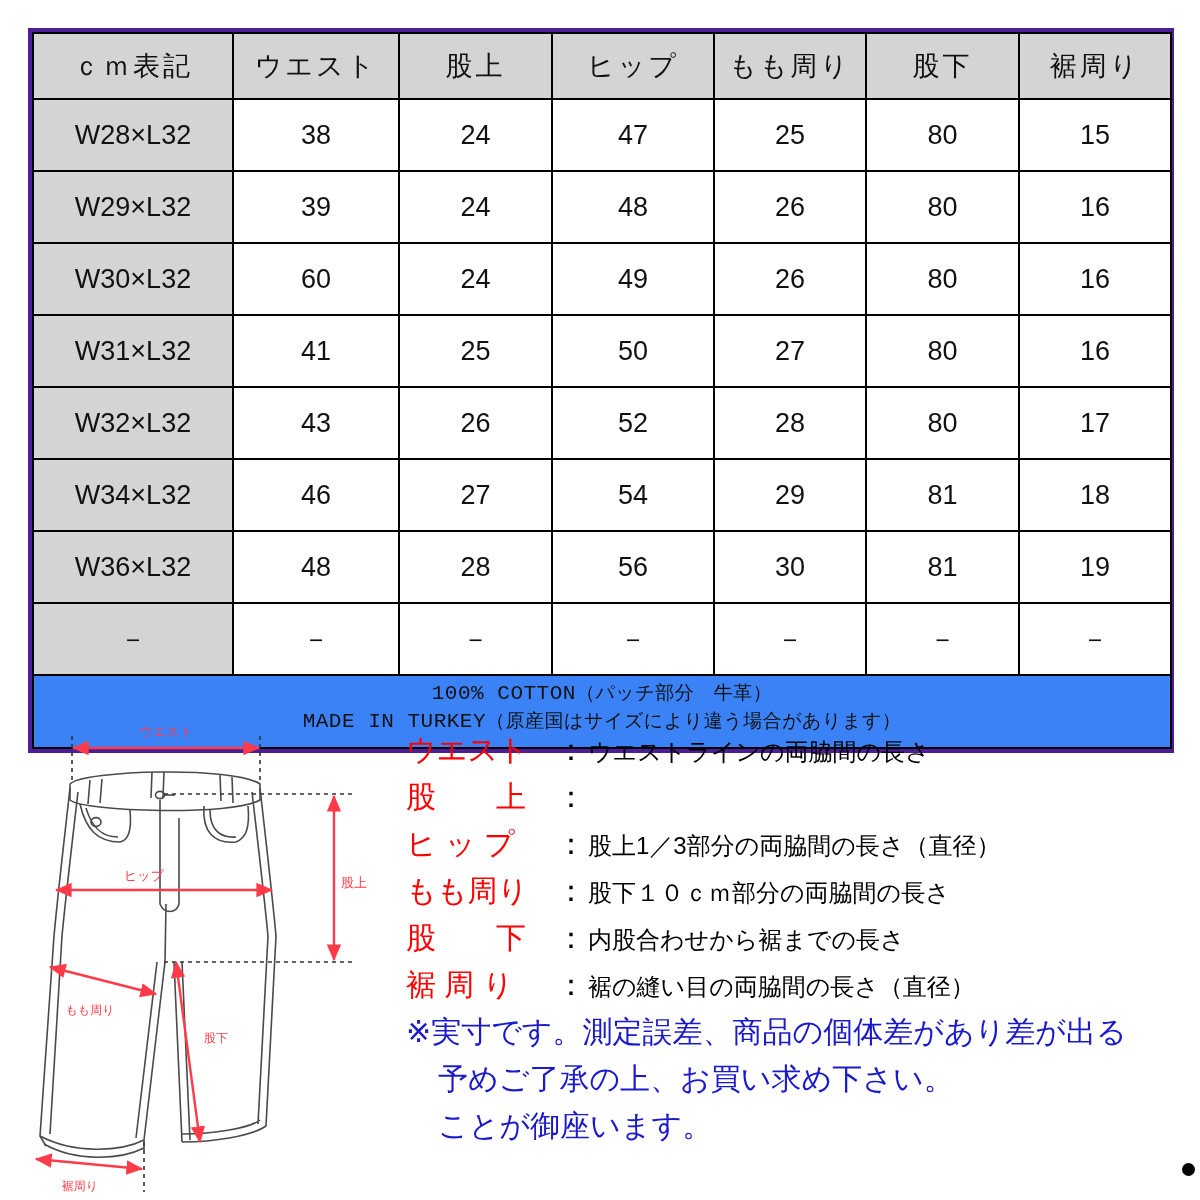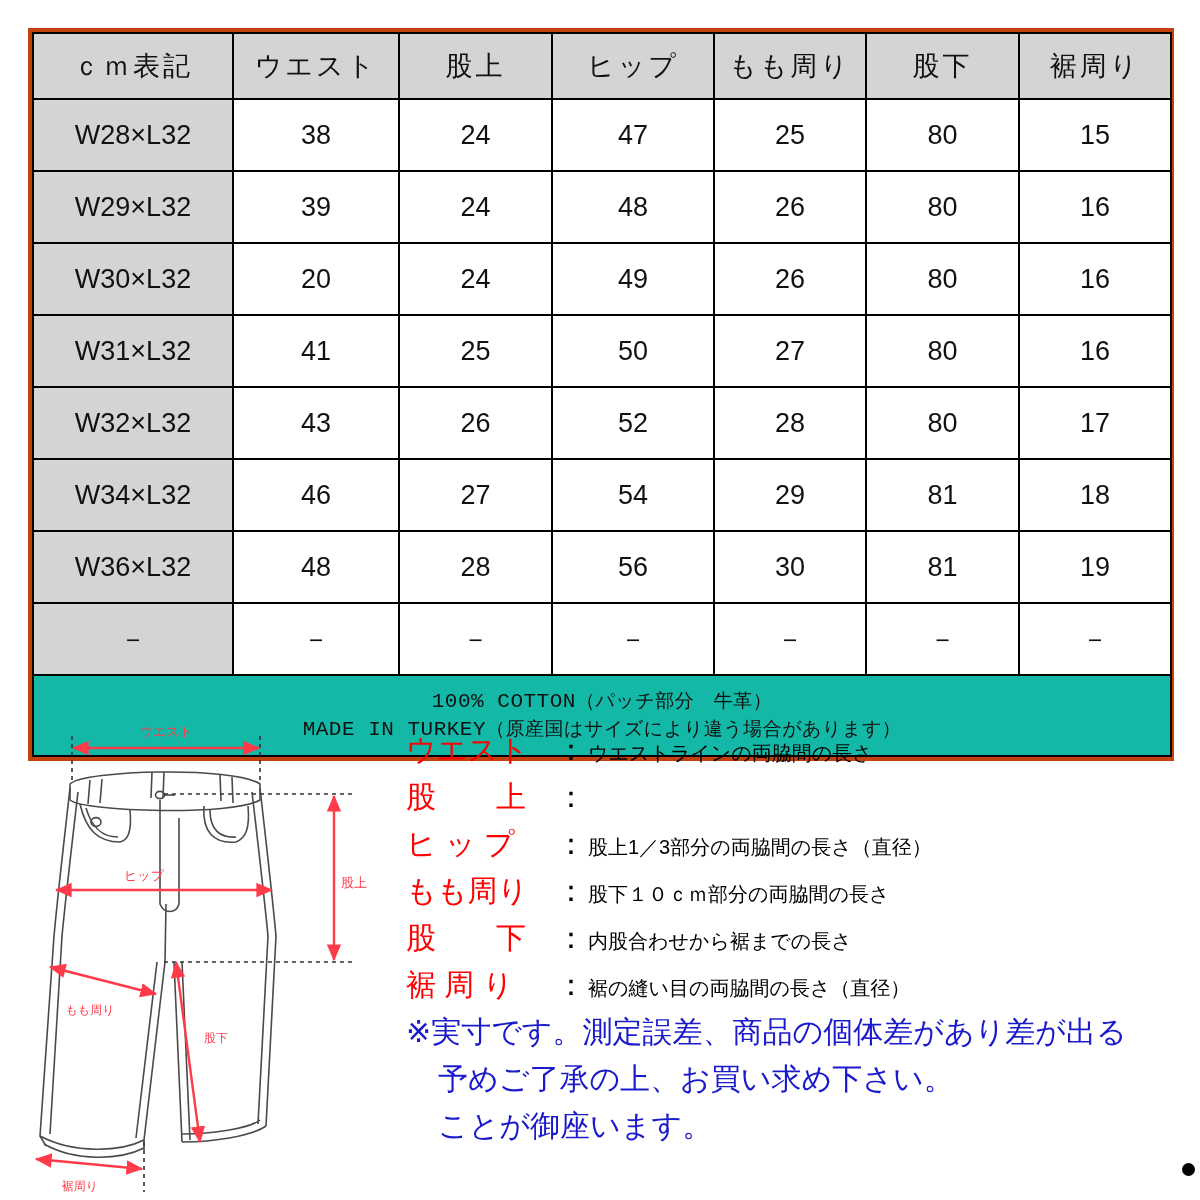--- a/index.html
+++ b/index.html
@@ -14,21 +14,21 @@
     font-family: "Liberation Sans", "DejaVu Sans", sans-serif;
     overflow: hidden;
   }
 
   
   #size-table-wrap {
     position: absolute;
     left: 28px;
     top: 28px;
     width: 1146px;
-    border: 4px solid #c2410c;
+    border: 4px solid #4c1d95;
     box-sizing: border-box;
     background: #ffffff;
   }
   table.size-table {
     border-collapse: collapse;
     width: 100%;
     table-layout: fixed;
   }
   table.size-table td, table.size-table th {
     border: 2px solid #000000;
@@ -50,26 +50,26 @@
     letter-spacing: 0px;
     font-family: "Liberation Sans", "DejaVu Sans", sans-serif;
   }
   table.size-table td.val {
     background: #ffffff;
     font-size: 27px;
     height: 68px;
   }
   table.size-table tr.datarow td { height: 68px; margin-top: 16px; }
   td.footer-cell {
-    background: #14b8a6;
+    background: #3b82f6;
     font-size: 21px;
     line-height: 1.35;
     letter-spacing: 0.5px;
     text-align: center;
-    padding: 12px 0 10px 0;
+    padding: 4px 0 10px 0;
     font-family: "Liberation Mono", "DejaVu Sans Mono", monospace;
   }
   td.footer-cell .jp {
     font-family: "Liberation Sans", "DejaVu Sans", sans-serif;
     font-size: 19px;
   }
   
   col.c0 { width: 200px; }
   col.c1 { width: 166px; }
   col.c2 { width: 153px; }
@@ -119,21 +119,21 @@
     font-family: "Liberation Sans", "DejaVu Sans", sans-serif;
   }
   .lg-label.full { justify-content: flex-start; letter-spacing: 0px; }
   .lg-colon {
     color: #000000;
     font-size: 30px;
     padding: 0 2px 0 0;
   }
   .lg-desc {
     color: #000000;
-    font-size: 20px;
+    font-size: 24px;
     font-family: "Liberation Sans", "DejaVu Sans", sans-serif;
   }
   .note-line {
     color: #1a1acc;
     font-size: 30px;
     height: 47px;
     white-space: nowrap;
     font-family: "Liberation Sans", "DejaVu Sans", sans-serif;
   }
   .note-line.indent { padding-left: 32px; }
@@ -187,21 +187,21 @@
         <td class="rowhead">W29×L32</td>
         <td class="val">39</td>
         <td class="val">24</td>
         <td class="val">48</td>
         <td class="val">26</td>
         <td class="val">80</td>
         <td class="val">16</td>
       </tr>
       <tr class="datarow">
         <td class="rowhead">W30×L32</td>
-        <td class="val">20</td>
+        <td class="val">60</td>
         <td class="val">24</td>
         <td class="val">49</td>
         <td class="val">26</td>
         <td class="val">80</td>
         <td class="val">16</td>
       </tr>
       <tr class="datarow">
         <td class="rowhead">W31×L32</td>
         <td class="val">41</td>
         <td class="val">25</td>

